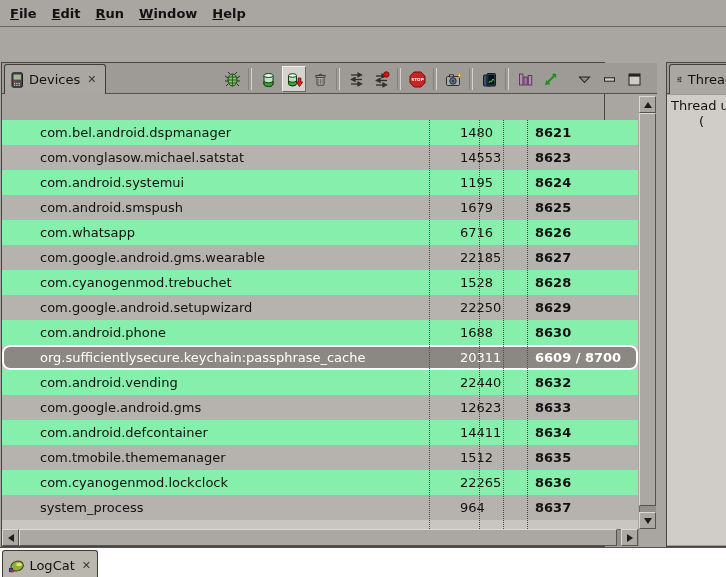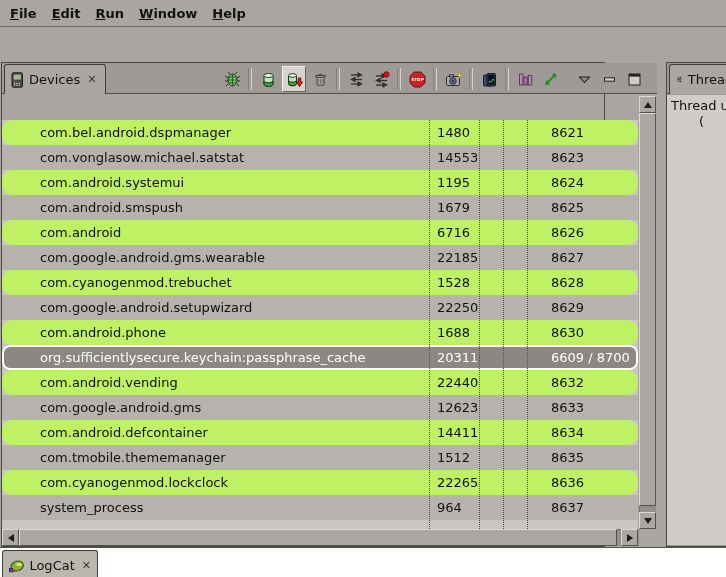--- a/index.html
+++ b/index.html
@@ -38,27 +38,27 @@
   
   .theader{position:absolute;left:0;top:33px;width:636px;height:24px;background:#a9a6a1;
            border-bottom:1px solid #2f2c27;box-shadow:inset 0 1px 0 #cfccc7;box-sizing:border-box;margin-top:32px;}
   .theader .hlabel{position:absolute;left:8px;top:4px;}
   .hsep{position:absolute;top:0;width:1px;height:23px;background:#49463f;box-shadow:1px 0 0 #c4c1bc;}
   .rows{position:absolute;left:0;top:57px;width:636px;height:409px;background:#c9c6c1;
         overflow:hidden;}
   .colsep{position:absolute;top:0;width:0;height:100%;border-left:1px dotted #4c4c4c;z-index:5;
           pointer-events:none;}
   .trow{position:relative;height:25px;width:636px;}
-  .trow.light{background:#bef264;border-radius:10px;}
+  .trow.light{background:#86efac;}
   .trow.dark{background:#b6b3ae;}
   .trow.selected{background:#8b8883;color:#ffffff;box-shadow:inset 0 0 0 2px #ffffff;z-index:2;border-radius:8px;}
   .trow span{position:absolute;top:5px;white-space:nowrap;}
   .c-name{left:38px;}
-  .c-pid{left:435px;text-align:right;}
-  .c-port{left:549px;}
+  .c-pid{left:458px;text-align:right;}
+  .c-port{left:533px;font-weight:bold;}
 
   
   .vscroll{position:absolute;left:637px;top:33px;width:17px;height:433px;background:#93908b;
            box-shadow:inset 1px 1px 0 #6f6c67;}
   .hscroll{position:absolute;left:0;top:466px;width:637px;height:17px;background:#93908b;
            box-shadow:inset 1px 1px 0 #6f6c67;}
   .sbtn,.sthumb{position:absolute;background:#aba8a3;border:1px solid;
                 border-color:#dcd9d4 #56534e #56534e #dcd9d4;box-sizing:border-box;}
   .sbtn{width:17px;height:17px;display:flex;align-items:center;justify-content:center;}
   .arr{width:0;height:0;}
@@ -266,21 +266,21 @@
       <span class="c-name">com.android.systemui</span>
       <span class="c-pid">1195</span>
       <span class="c-port">8624</span>
     </div>
         <div class="trow dark">
       <span class="c-name">com.android.smspush</span>
       <span class="c-pid">1679</span>
       <span class="c-port">8625</span>
     </div>
         <div class="trow light">
-      <span class="c-name">com.android</span>
+      <span class="c-name">com.whatsapp</span>
       <span class="c-pid">6716</span>
       <span class="c-port">8626</span>
     </div>
         <div class="trow dark">
       <span class="c-name">com.google.android.gms.wearable</span>
       <span class="c-pid">22185</span>
       <span class="c-port">8627</span>
     </div>
         <div class="trow light">
       <span class="c-name">com.cyanogenmod.trebuchet</span>

